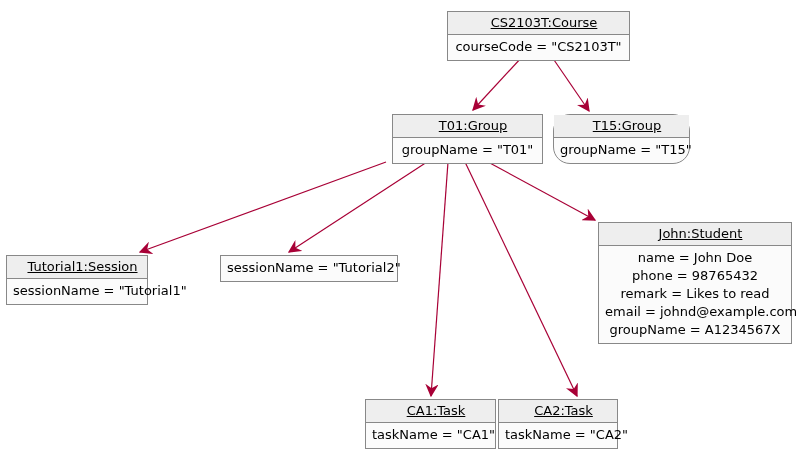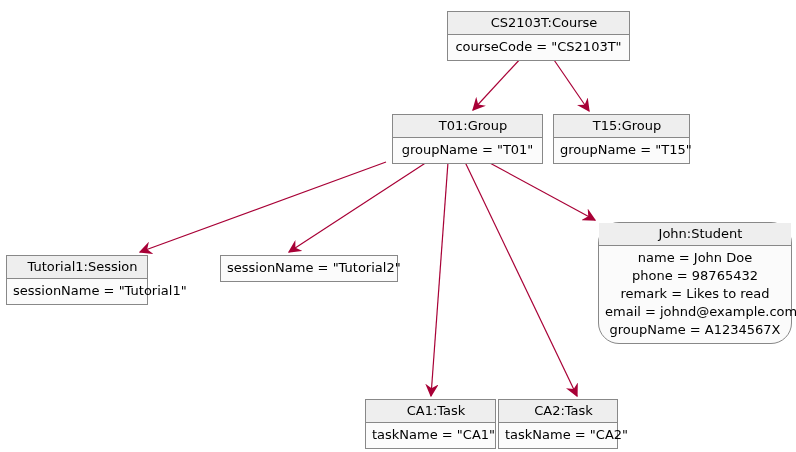--- a/index.html
+++ b/index.html
@@ -28,31 +28,32 @@
     background: var(--body-fill);
     border: 1px solid var(--border);
     box-sizing: border-box;
     font-size: 13px;
     text-align: center;
   }
   .obj-title {
     background: var(--header-fill);
     border-bottom: 1px solid var(--border);
     padding: 3px 8px 4px 19px;
+    text-decoration: underline;
     white-space: nowrap;
   }
   .obj-body { padding: 3px 6px 4px 6px; }
   .attr { line-height: 18px; white-space: nowrap; }
 
   #box-course    { left: 447px; top: 11px;  width: 183px; }
   #box-t01       { left: 392px; top: 114px; width: 151px; }
-  #box-t15       { left: 553px; top: 114px; width: 137px; }
+  #box-t15       { left: 553px; top: 114px; width: 137px; border-radius: 17px; }
   #box-tutorial1 { left: 6px;   top: 255px; width: 142px; }
   #box-tutorial2 { left: 220px; top: 255px; width: 178px; }
-  #box-john      { left: 598px; top: 222px; width: 194px; border-radius: 21px; }
+  #box-john      { left: 598px; top: 222px; width: 194px; }
   #box-ca1       { left: 365px; top: 399px; width: 131px; }
   #box-ca2       { left: 498px; top: 399px; width: 120px; }
 </style>
 </head>
 <body>
 
 <div class="canvas">
 
   <svg class="edges" width="796" height="452" viewBox="0 0 796 452">
     <defs>

